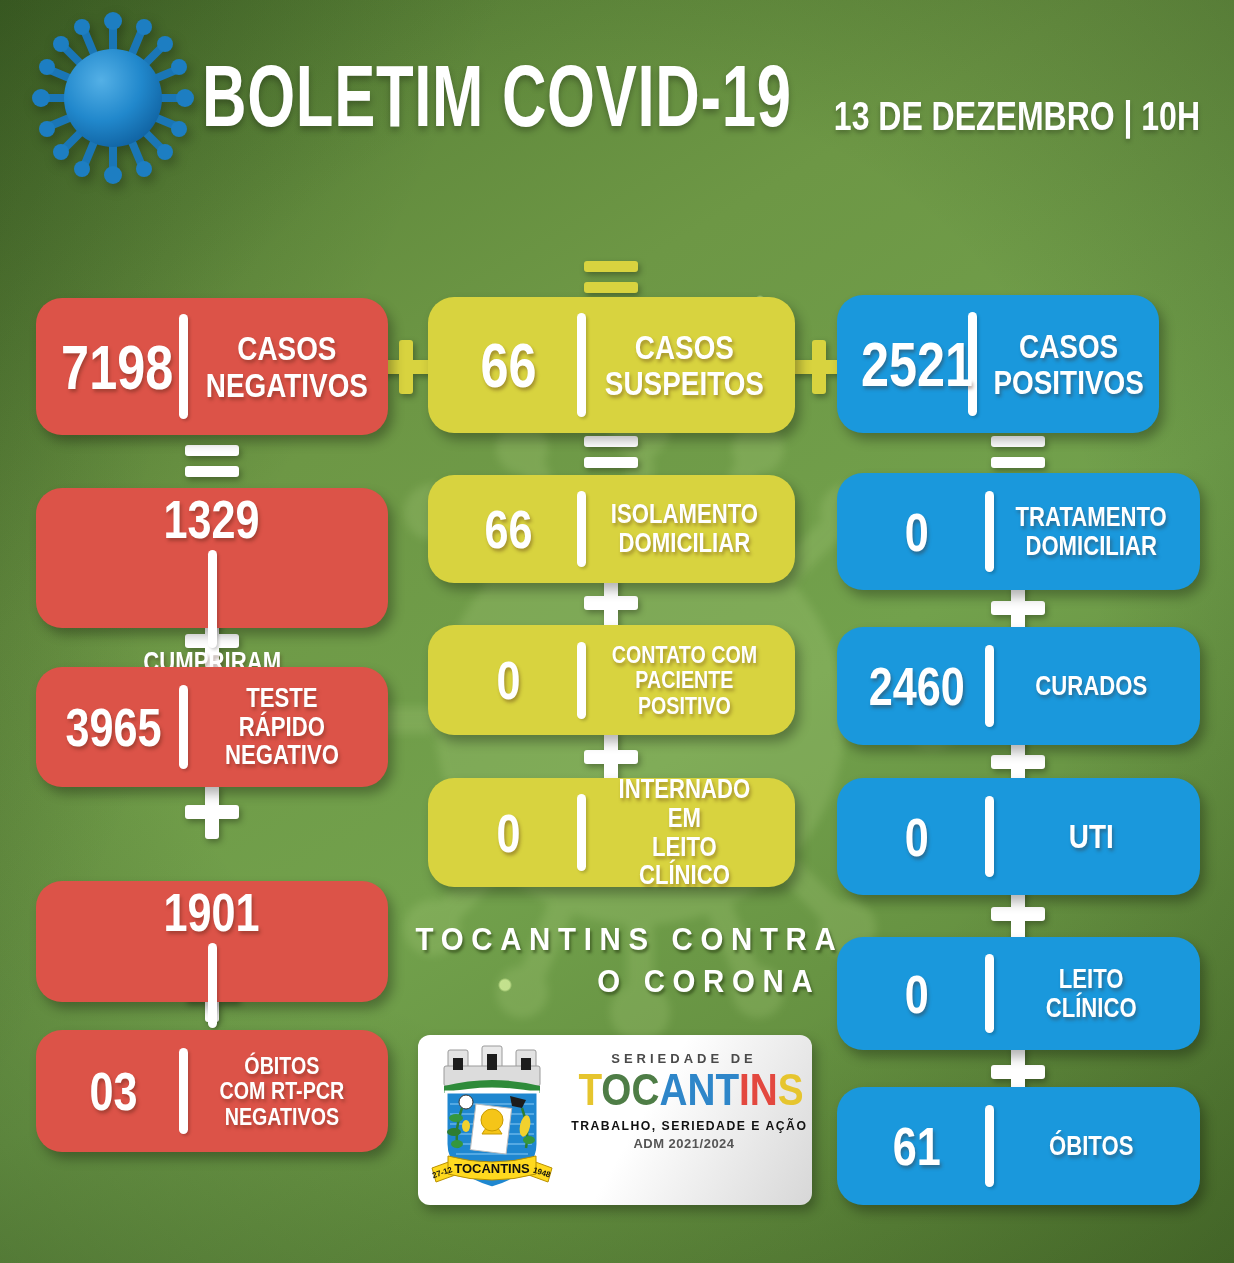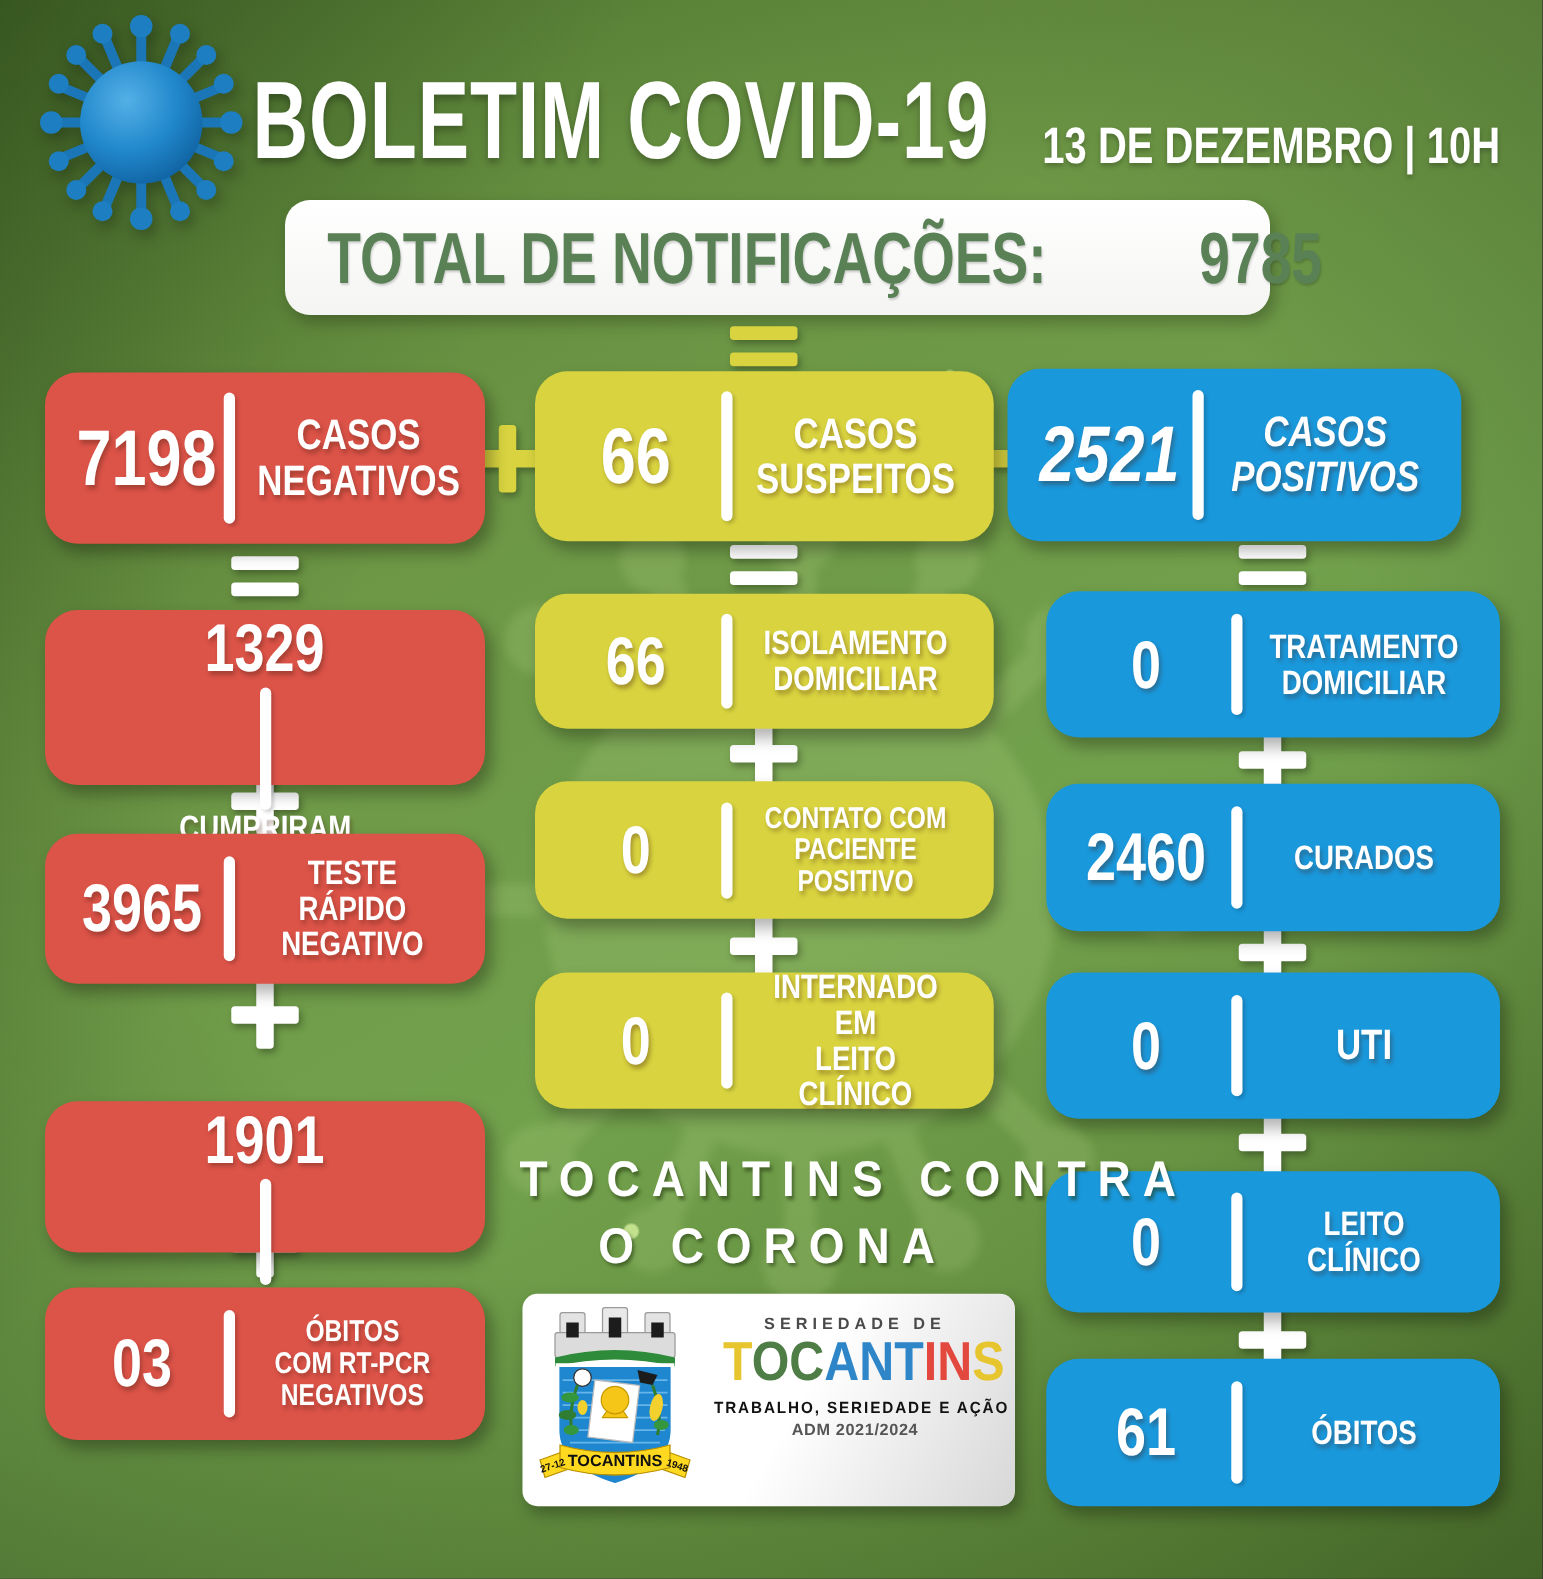--- a/index.html
+++ b/index.html
@@ -74,22 +74,22 @@
   .op{position:absolute;filter:drop-shadow(2px 3px 3px rgba(0,0,0,.32));}
   .op-eq{width:54px;height:32px;display:flex;flex-direction:column;justify-content:space-between;}
   .op-eq i{display:block;height:11px;border-radius:3px;background:#fff;}
   .op-plus{width:54px;height:54px;}
   .op-plus i{position:absolute;background:#fff;border-radius:3px;}
   .op-plus .h{left:0;top:20px;width:54px;height:14px;}
   .op-plus .v{left:20px;top:0;width:14px;height:54px;}
   .op.yellow .h,.op.yellow .v,.op.yellow i{background:#d8d33f;}
 
   .campaign{
-    position:absolute;left:398px;top:918px;width:440px;text-align:center;color:#fff;
-    font-weight:bold;font-size:40px;letter-spacing:.26em;line-height:1.32;
+    position:absolute;left:398px;top:918px;width:440px;text-align:right;color:#fff;
+    font-weight:bold;font-size:32px;letter-spacing:.26em;line-height:1.32;
     text-shadow:2px 3px 3px rgba(35,55,15,.55);
   }
   .campaign div{transform:scaleX(.92);transform-origin:center;white-space:nowrap;}
 
   .logo{
     position:absolute;left:418px;top:1035px;width:394px;height:170px;border-radius:12px;
     background:linear-gradient(120deg,#ffffff 55%,#d7d7d7 100%);
     box-shadow:4px 6px 12px rgba(0,0,0,.3);
   }
   .crest{position:absolute;left:8px;top:7px;}
@@ -186,24 +186,20 @@
         <circle cx="151" cy="59" r="8"></circle>
       <circle cx="19" cy="121" r="8"></circle>
         <circle cx="151" cy="121" r="8"></circle>
     </g>
     <circle cx="85" cy="90" r="49" fill="url(#vb)"></circle>
   </svg>
 
   <div class="title">BOLETIM COVID-19</div>
   <div class="datetime">13 DE DEZEMBRO | 10H</div>
 
-  <div class="banner">
-    <span class="btxt" style="color: rgb(90, 129, 86);">TOTAL DE NOTIFICAÇÕES:</span>
-    <span class="btxt" style="color: rgb(90, 129, 86);">9785</span>
-  </div>
 
   <div class="op op-eq yellow" style="left:584px;top:261px;">
       <i></i>
       <i></i>
     </div>
   <div class="op op-plus yellow" style="left:379px;top:340px;">
       <i class="h"></i>
       <i class="v"></i>
     </div>
   <div class="op op-plus yellow" style="left:792px;top:340px;">
@@ -313,21 +309,21 @@
 PACIENTE
 POSITIVO</div>
   </div>
   <div class="card" style="left: 428px; top: 778px; width: 367px; height: 109px; background: rgb(216, 211, 63);">
     <div class="num num-md">0</div>
     <div class="vbar bar-md"></div>
     <div class="lbl lbl-md">INTERNADO EM
 LEITO CLÍNICO</div>
   </div>
 
-  <div class="card" style="left: 806px; top: 295px; width: 363px; height: 138px; background: rgb(26, 152, 220); font-style: italic;">
+  <div class="card" style="left: 837px; top: 295px; width: 322px; height: 138px; background: rgb(26, 152, 220);">
     <div class="num num-lg">2521</div>
     <div class="vbar bar-lg"></div>
     <div class="lbl lbl-lg">CASOS
 POSITIVOS</div>
   </div>
   <div class="card" style="left: 837px; top: 473px; width: 363px; height: 117px; background: rgb(26, 152, 220);">
     <div class="num num-md">0</div>
     <div class="vbar bar-md"></div>
     <div class="lbl lbl-md">TRATAMENTO
 DOMICILIAR</div>

